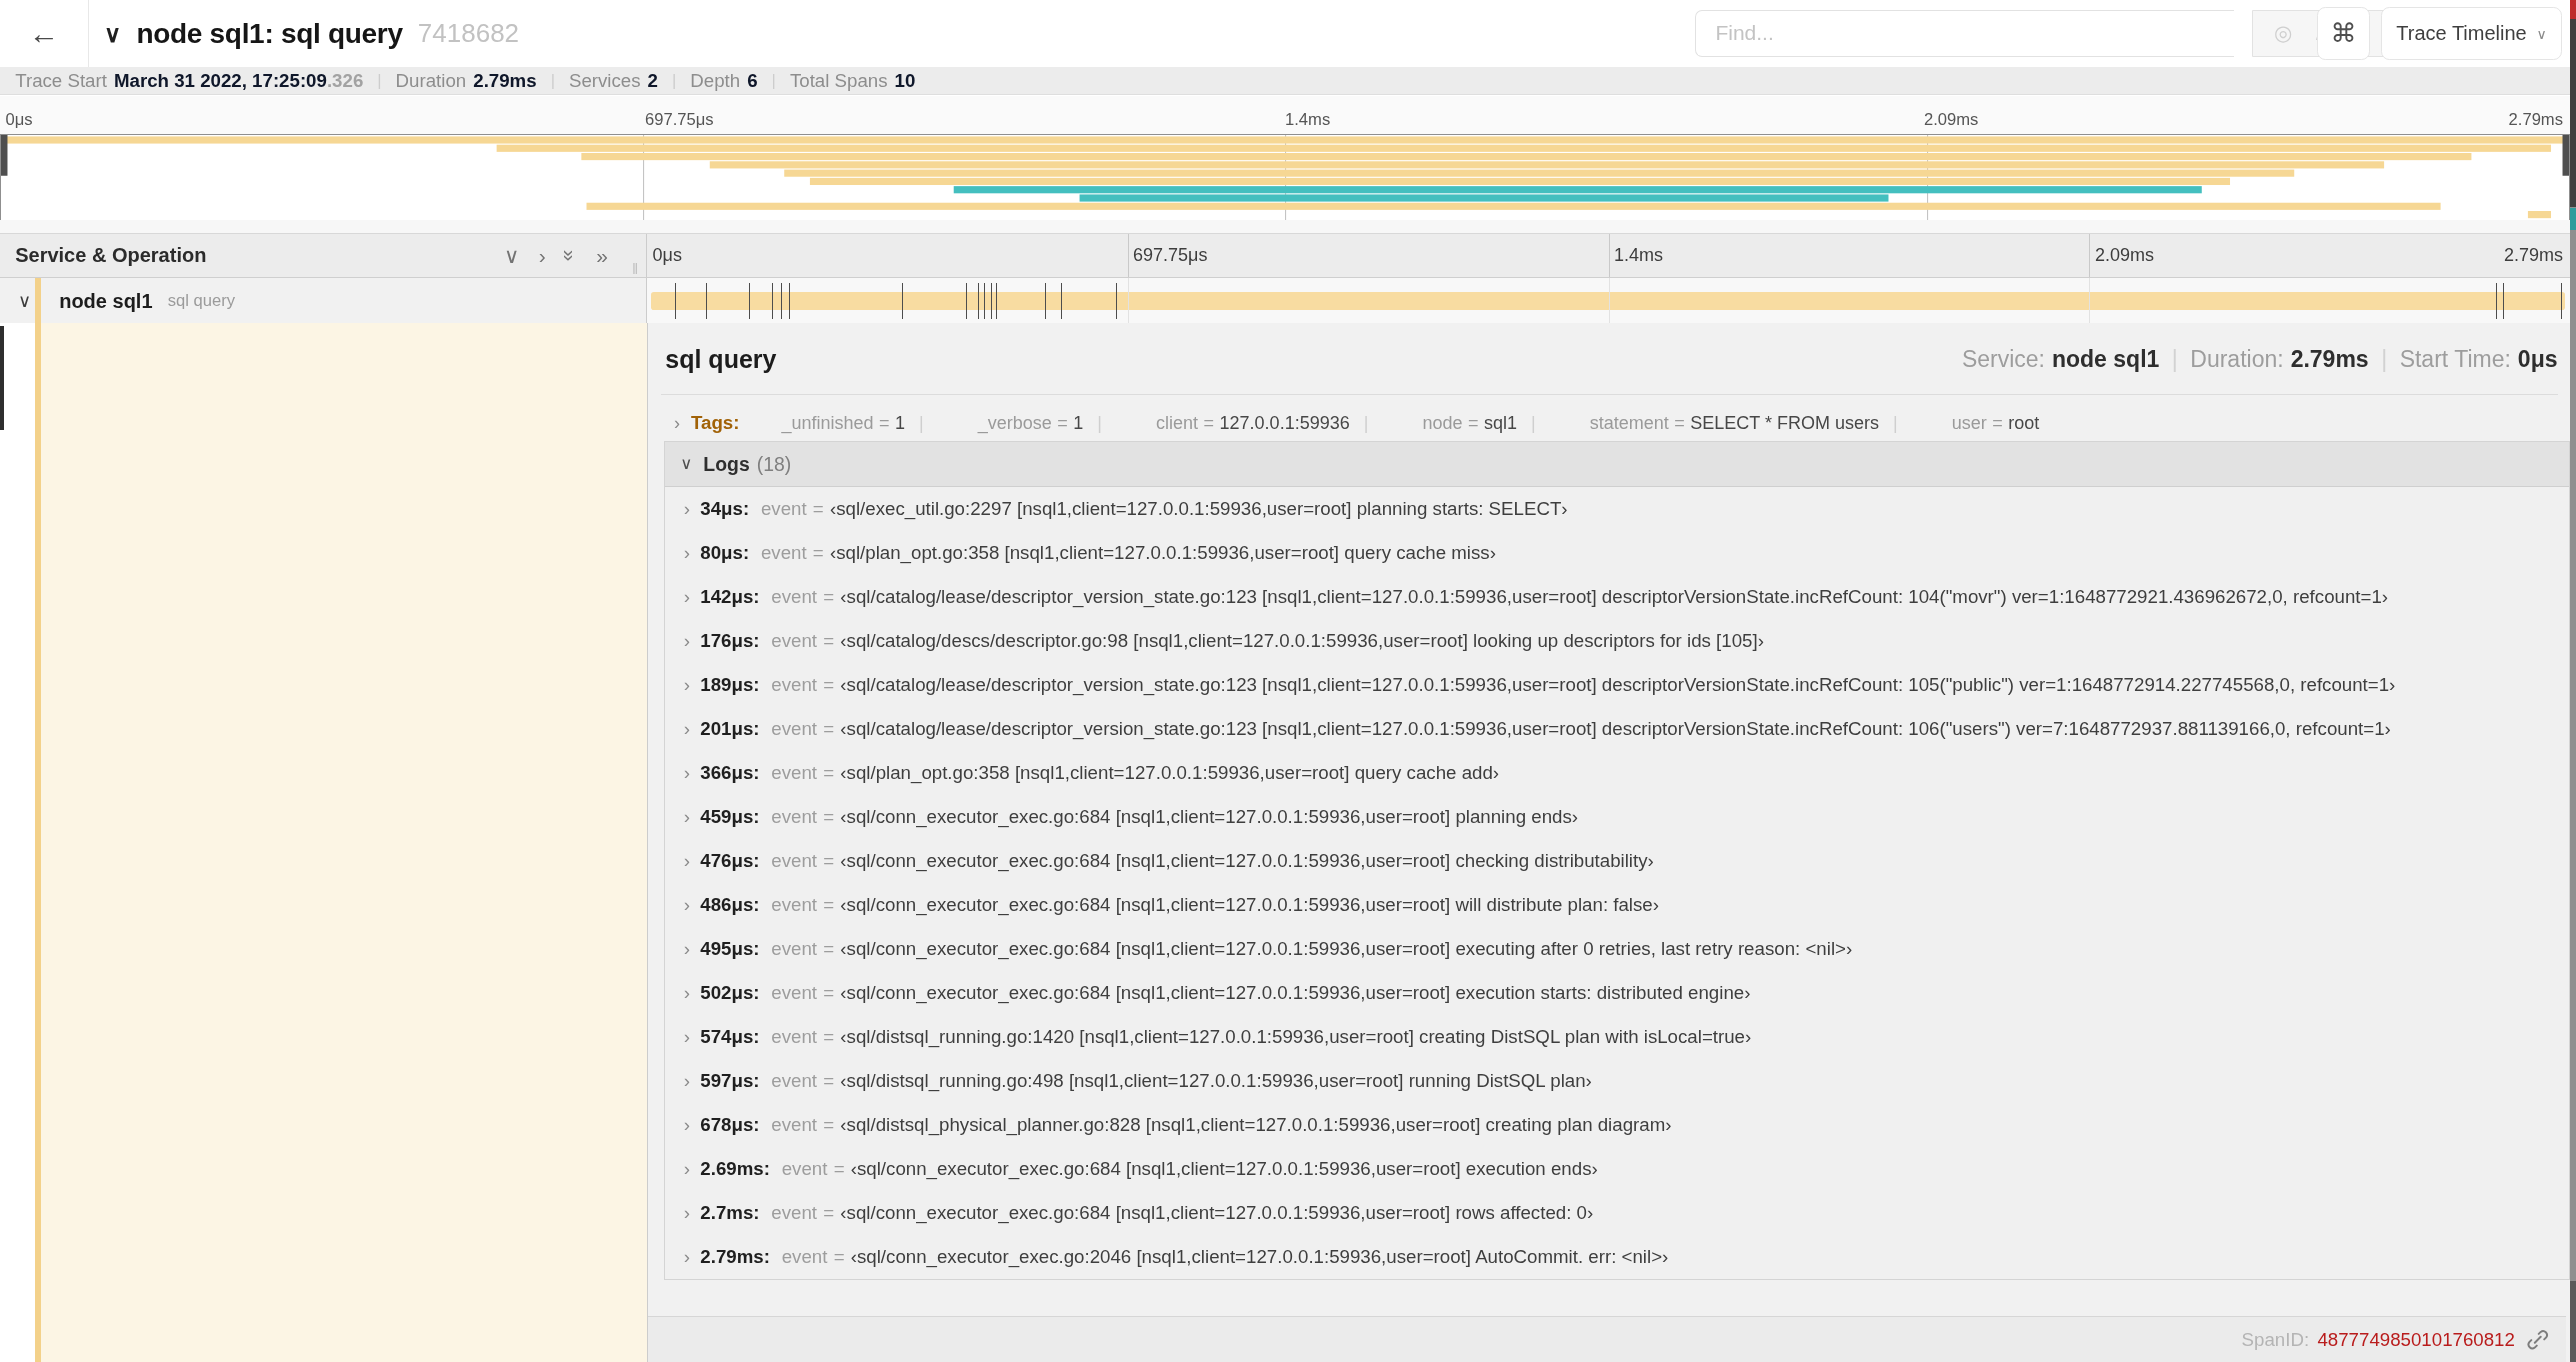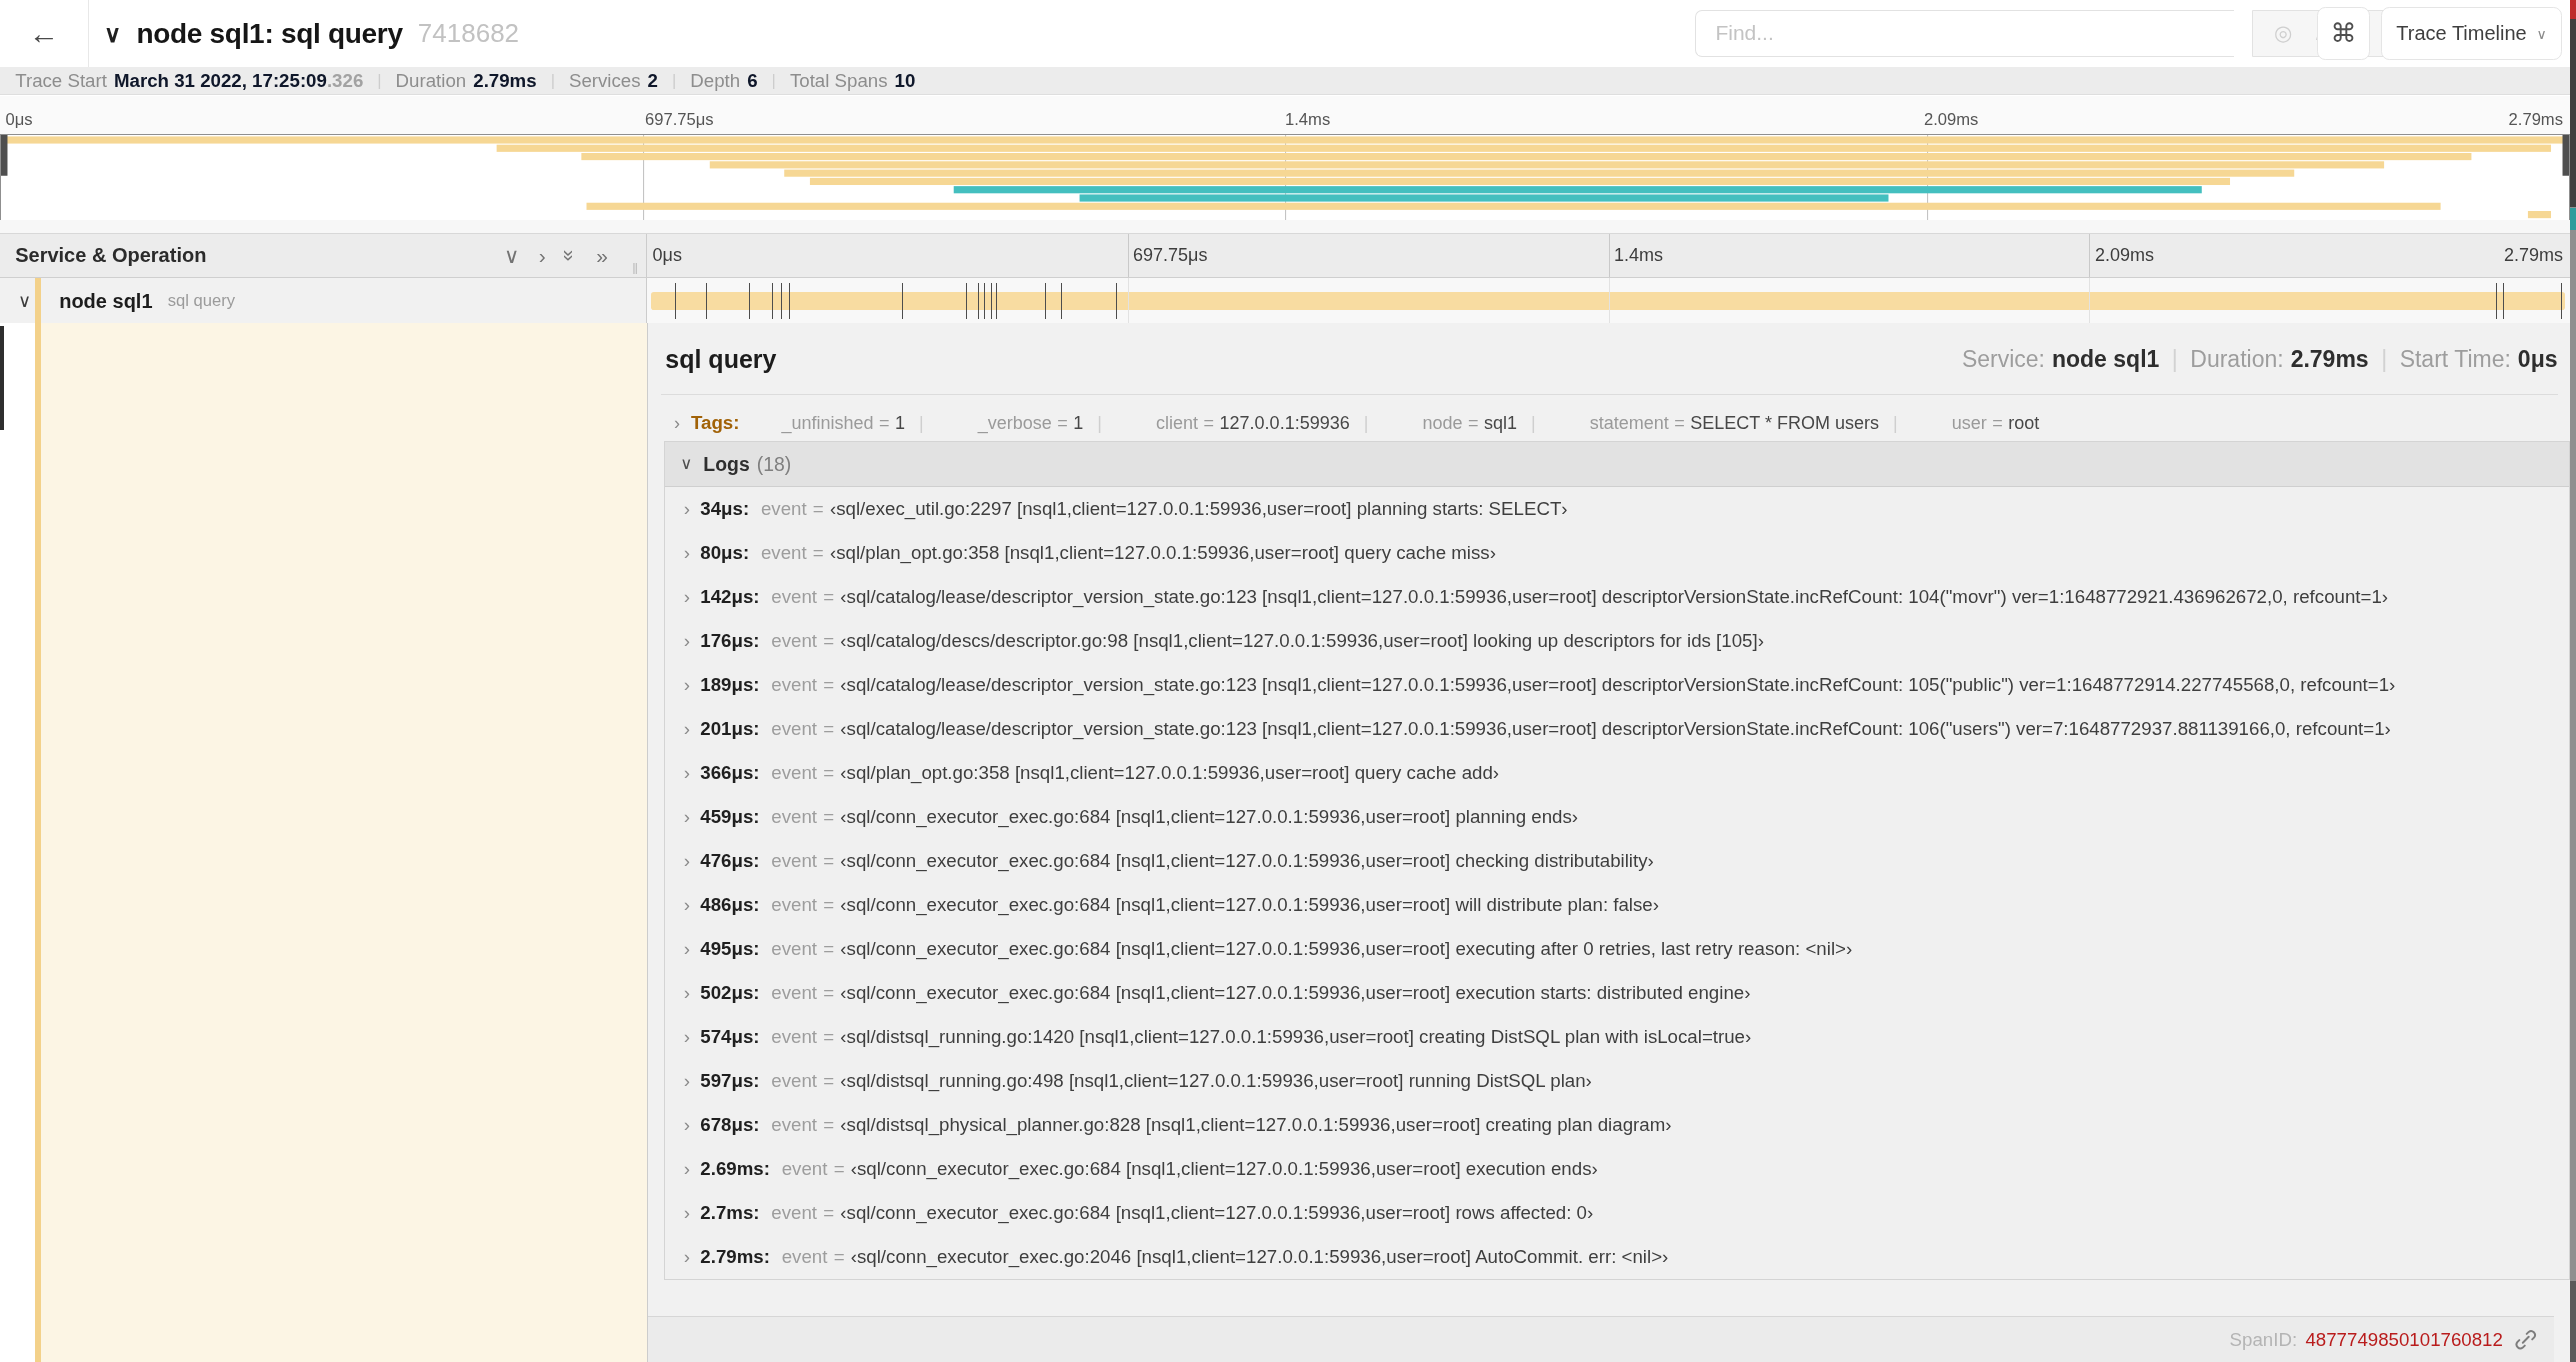--- a/index.html
+++ b/index.html
@@ -100,21 +100,21 @@
   .logs-title { font-weight:700; color:#2f2f2f; font-size:19.4px; margin-left:11px; }
   .logs-count { color:#7f7f7f; font-size:19.4px; margin-left:7px; }
   .log-row { height:44px; display:flex; align-items:center; padding-left:18.7px; font-size:18.7px; cursor:pointer; }
   .lr-arrow { color:#8a8a8a; font-size:18.7px; }
   .lr-time { color:#1f1f1f; font-weight:700; margin-left:10.4px; white-space:pre; }
   .lr-key { color:#9d9d9d; margin-left:11.8px; }
   .lr-eq { color:#9d9d9d; margin:0 6.2px; }
   .lr-value { color:#3e3e3e; white-space:nowrap; }
   .logs-note { height:30.5px; display:flex; align-items:center; padding-left:18.7px; font-size:14.5px; color:#9b9b9b; }
 
-  .d-bottom { position:absolute; left:0; right:16px; bottom:0; height:46px; background:#ebebeb; border-top:0.7px solid #d6d6d6;
+  .d-bottom { position:absolute; left:0; right:4px; bottom:0; height:46px; background:#ebebeb; border-top:0.7px solid #d6d6d6;
               display:flex; align-items:center; justify-content:flex-end; padding-right:16.6px; font-size:18.7px; }
   .sid-label { color:#b4b4b4; margin-right:8.3px; }
   .sid-value { color:#b91c1c; }
   .sid-link { margin-left:11px; width:23.5px; height:23.5px; cursor:pointer; }
 
   
   .edge-strip { left:2570px; top:0; width:5.5px; height:1363px; background:#8f8f8f; }
   .edge-red { position:absolute; left:0; top:0; width:100%; height:19.4px; background:#bf2b2b; }
   .edge-dark { position:absolute; left:0; top:19.4px; width:100%; height:188px; background:#3f3f3f; }
   .edge-teal { position:absolute; left:0; top:208px; width:100%; height:22px; background:#2f9c9c; }

